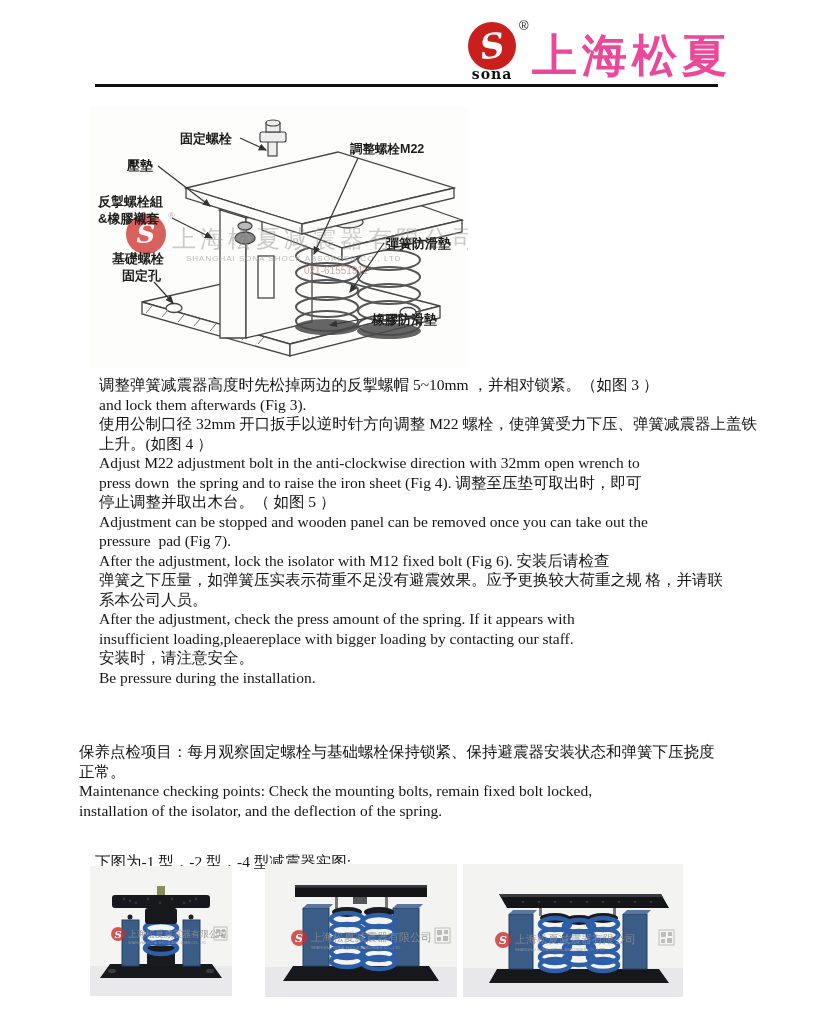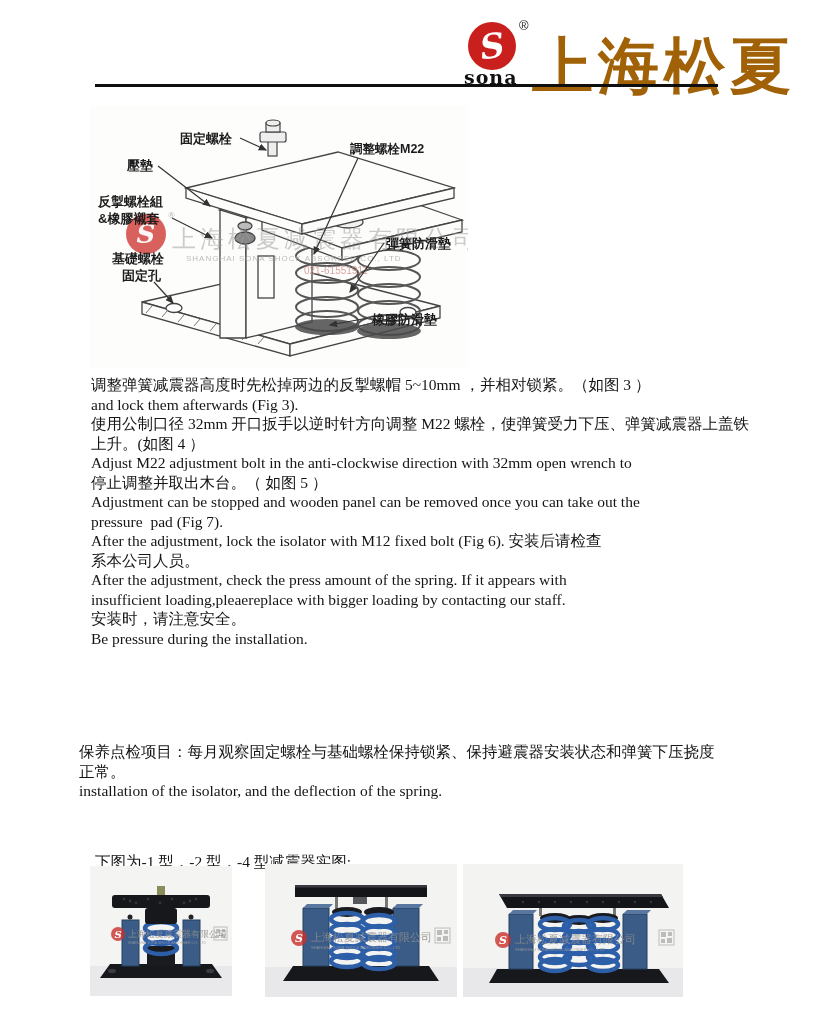--- a/index.html
+++ b/index.html
@@ -4,28 +4,28 @@
 <style>
   html,body{margin:0;padding:0;background:#888;}
   .page{position:relative;width:813px;height:1009px;background:#ffffff;margin:0 auto;overflow:hidden;
         font-family:"Liberation Serif","DejaVu Serif",serif;color:#111;}
 
   
   .logo-circle{position:absolute;left:468px;top:22px;width:48px;height:48px;border-radius:50%;
                background:#c9201d;display:flex;align-items:center;justify-content:center;}
   .logo-circle span{color:#fff;font-family:"DejaVu Serif",serif;font-style:italic;font-weight:bold;font-size:34px;line-height:1;transform:rotate(-8deg);}
   .logo-reg{position:absolute;left:519px;top:18px;font-size:13px;color:#222;font-family:"Liberation Sans",sans-serif;}
-  .logo-sona{position:absolute;left:464px;top:66px;width:56px;
-             font-family:"DejaVu Serif",serif;font-weight:bold;font-size:19px;letter-spacing:1px;color:#111;}
+  .logo-sona{position:absolute;left:464px;top:66px;width:56px;text-align:center;
+             font-family:"DejaVu Serif",serif;font-weight:bold;font-size:14px;letter-spacing:1px;color:#111;}
   .brand-zh{position:absolute;left:532px;top:26px;font-family:"Liberation Sans","DejaVu Sans",sans-serif;
-            font-weight:900;font-size:61px;letter-spacing:5px;color:#a16207;}
+            font-weight:900;font-size:45px;letter-spacing:5px;color:#ec4899;}
   .header-rule{position:absolute;left:95px;top:84px;width:623px;height:3px;background:#0f0f0f;}
 
   
-  .textblock{position:absolute;left:91px;top:375px;width:660px;}
+  .textblock{position:absolute;left:99px;top:375px;width:660px;}
   .tl{white-space:pre;height:19.5px;line-height:19.5px;font-size:15.5px;color:#151515;}
   .maintblock{position:absolute;left:79px;top:742px;width:660px;}
   .captionblock{position:absolute;left:95px;top:852px;width:660px;}
 
   
   .diagram{position:absolute;left:90px;top:106px;width:378px;height:262px;}
   .diagram svg{display:block;}
 
   
   .photo{position:absolute;background:#f4f4f2;}
@@ -153,34 +153,37 @@
       </g>
     </svg>
   </div>
 
   <div class="textblock">
     <div class="tl">调整弹簧减震器高度时先松掉两边的反掣螺帽 5~10mm ，并相对锁紧。（如图 3 ）</div>
     <div class="tl">and lock them afterwards (Fig 3).</div>
     <div class="tl">使用公制口径 32mm 开口扳手以逆时针方向调整 M22 螺栓，使弹簧受力下压、弹簧减震器上盖铁</div>
     <div class="tl">上升。(如图 4 ）</div>
     <div class="tl">Adjust M22 adjustment bolt in the anti-clockwise direction with 32mm open wrench to</div>
+    <div class="tl">press down  the spring and to raise the iron sheet (Fig 4). 调整至压垫可取出时，即可</div>
     <div class="tl">停止调整并取出木台。（ 如图 5 ）</div>
     <div class="tl">Adjustment can be stopped and wooden panel can be removed once you can take out the</div>
     <div class="tl">pressure  pad (Fig 7).</div>
     <div class="tl">After the adjustment, lock the isolator with M12 fixed bolt (Fig 6). 安装后请检查</div>
+    <div class="tl">弹簧之下压量，如弹簧压实表示荷重不足没有避震效果。应予更换较大荷重之规 格，并请联</div>
     <div class="tl">系本公司人员。</div>
     <div class="tl">After the adjustment, check the press amount of the spring. If it appears with</div>
     <div class="tl">insufficient loading,pleaereplace with bigger loading by contacting our staff.</div>
     <div class="tl">安装时，请注意安全。</div>
     <div class="tl">Be pressure during the installation.</div>
   </div>
 
   <div class="maintblock">
     <div class="tl">保养点检项目：每月观察固定螺栓与基础螺栓保持锁紧、保持避震器安装状态和弹簧下压挠度</div>
     <div class="tl">正常。</div>
+    <div class="tl">Maintenance checking points: Check the mounting bolts, remain fixed bolt locked,</div>
     <div class="tl">installation of the isolator, and the deflection of the spring.</div>
   </div>
 
   <div class="captionblock">
     <div class="tl">下图为-1 型，-2 型，-4 型减震器实图:</div>
   </div>
 
   <div class="photo photo1">
     <svg width="142" height="130" viewBox="0 0 142 130" xmlns="http://www.w3.org/2000/svg">
       <rect x="0" y="0" width="142" height="130" fill="#f4f4f2"></rect>

